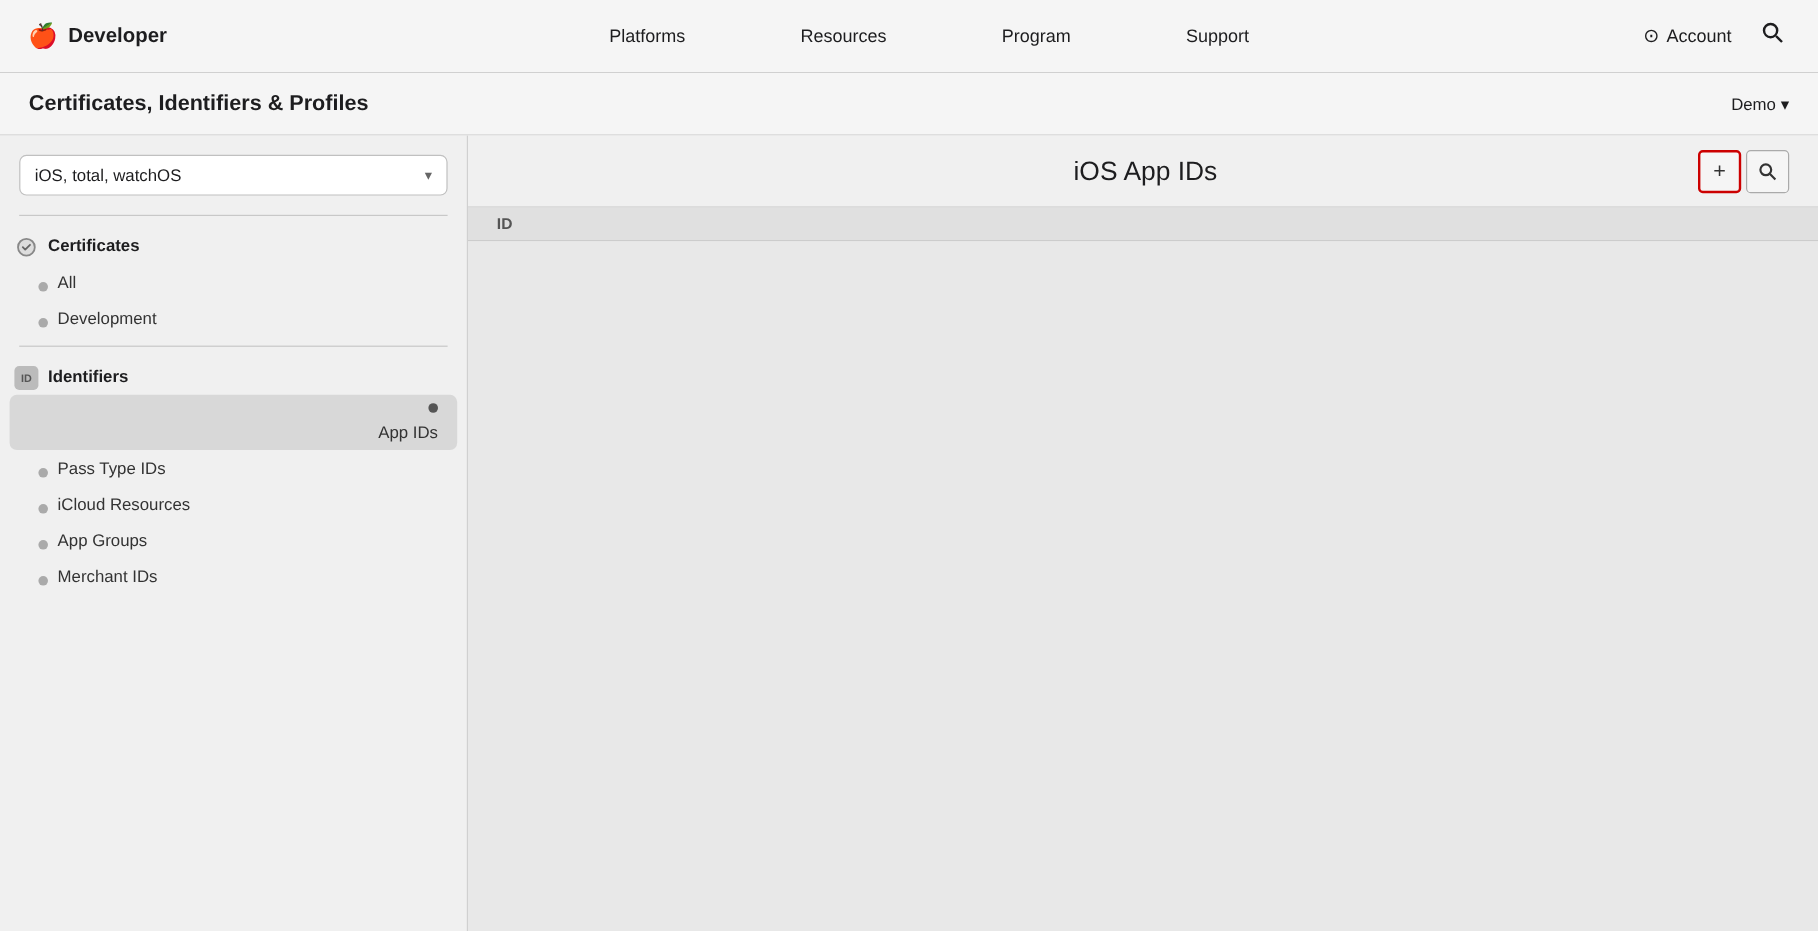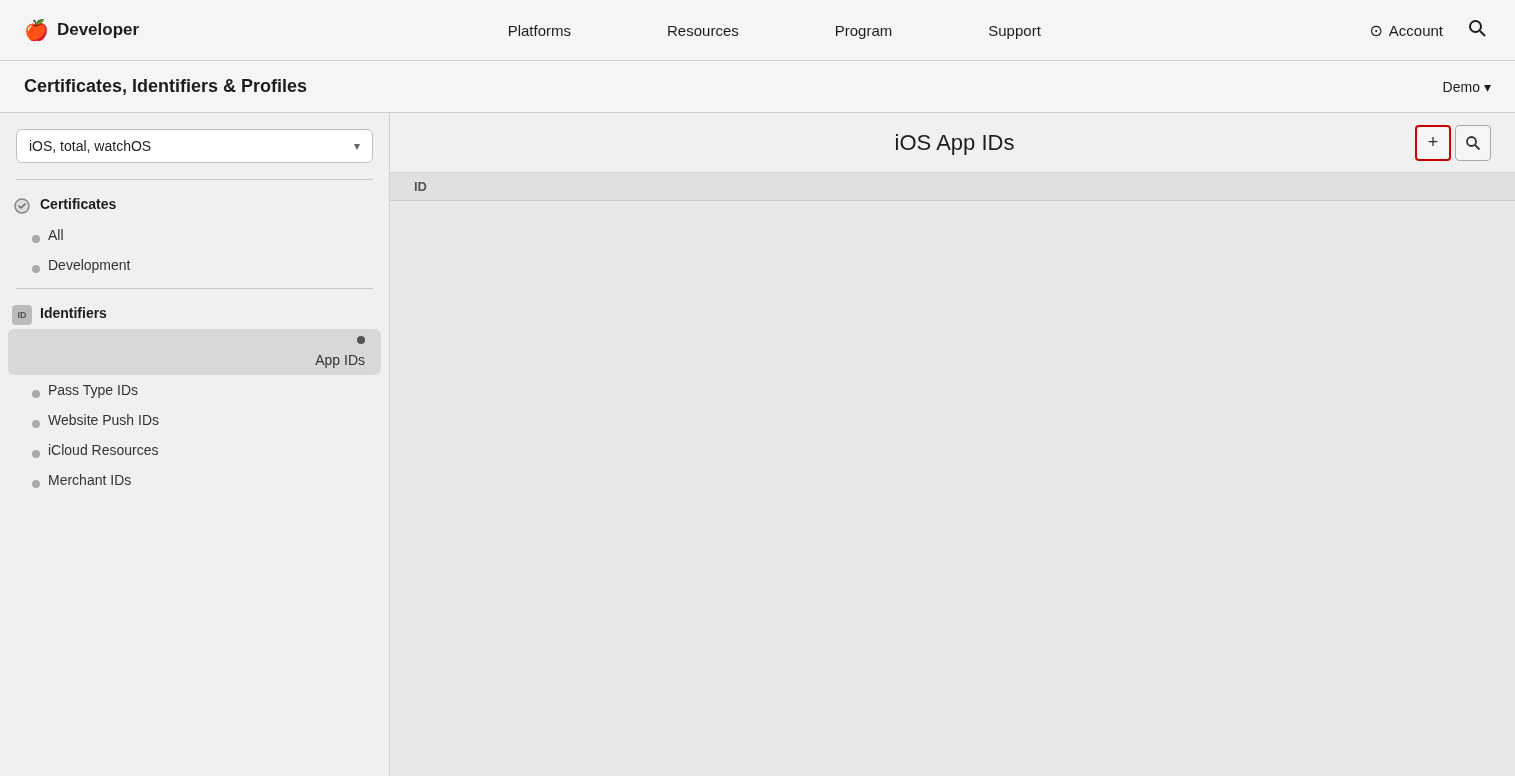--- a/index.html
+++ b/index.html
@@ -240,25 +240,25 @@
     <div class="sidebar-item active">
       <span class="dot"></span>
       <span>App IDs</span>
     </div>
     <div class="sidebar-item">
       <span class="dot"></span>
       <span>Pass Type IDs</span>
     </div>
     <div class="sidebar-item">
       <span class="dot"></span>
-      <span>Website Push IDs</span>
-    </div>
-    <div class="sidebar-item">
-      <span class="dot"></span>
       <span>iCloud Resources</span>
+    </div>
+    <div class="sidebar-item">
+      <span class="dot"></span>
+      <span>App Groups</span>
     </div>
     <div class="sidebar-item">
       <span class="dot"></span>
       <span>Merchant IDs</span>
     </div>
   </aside>
 
   <div id="content">
 
     <div id="content-header">

